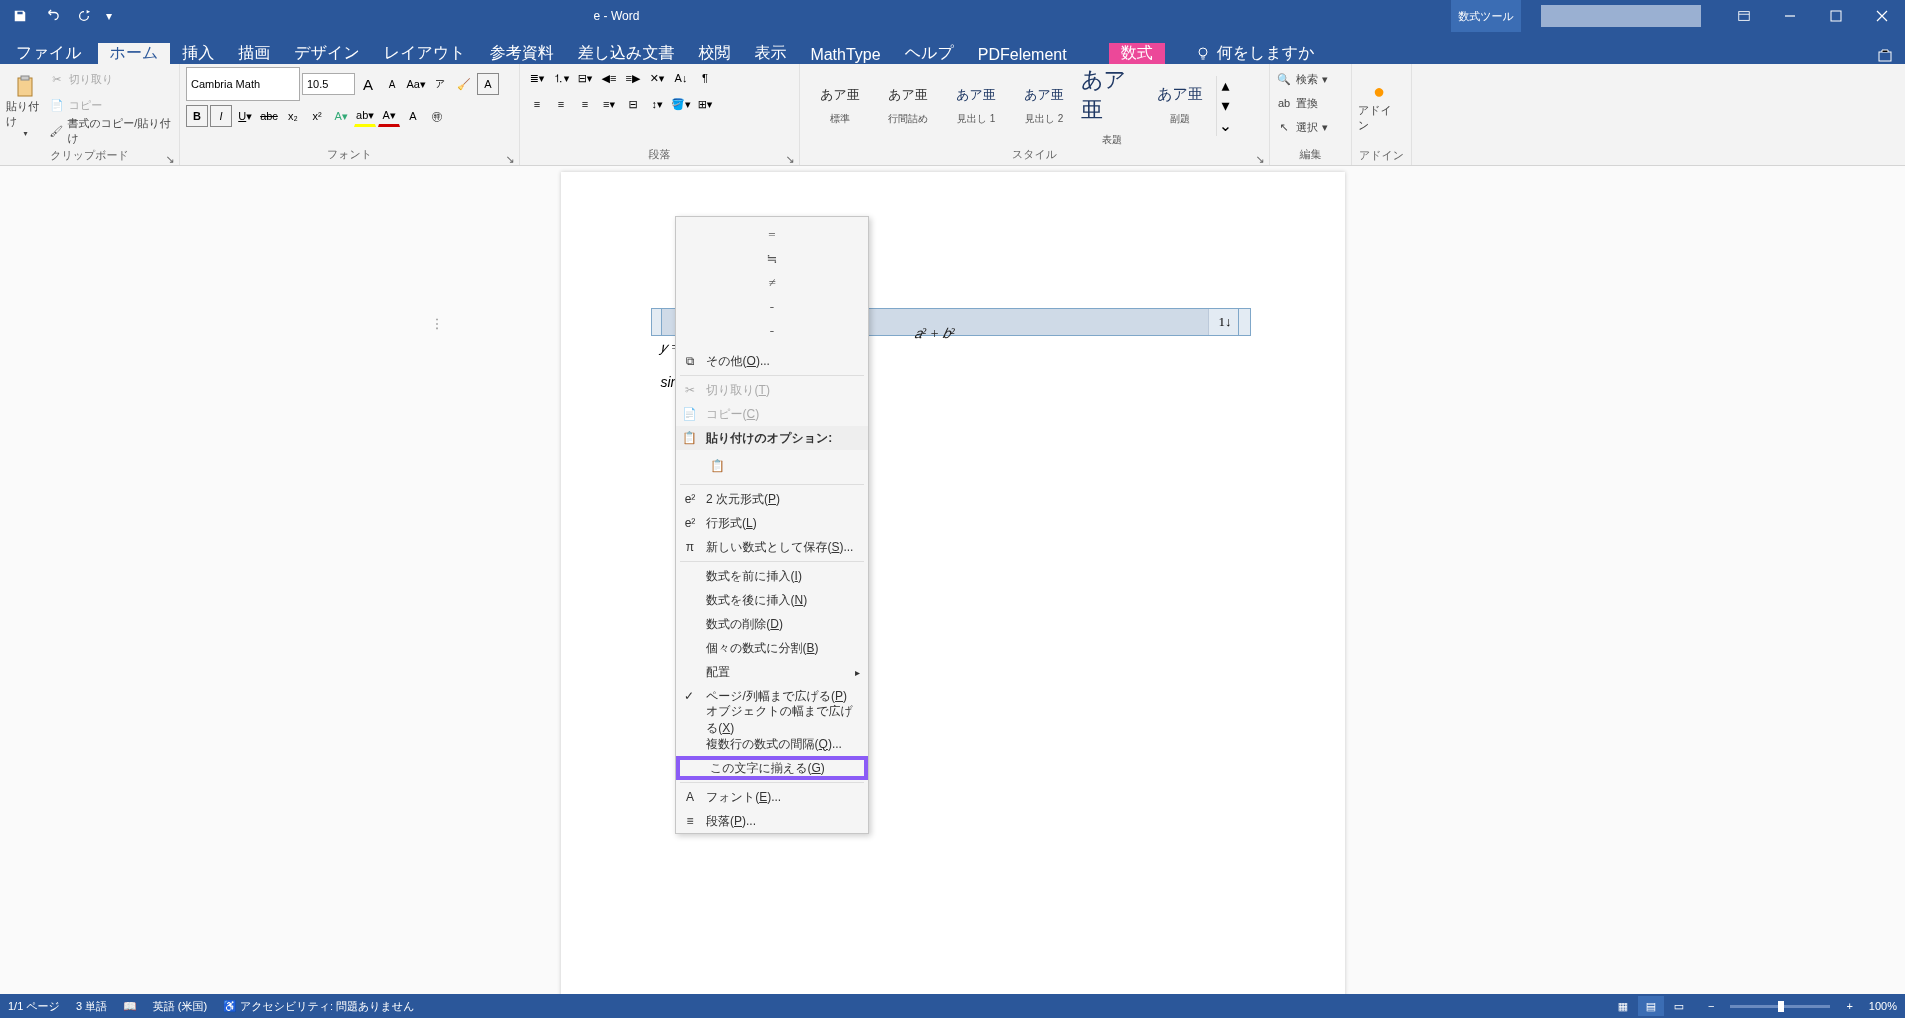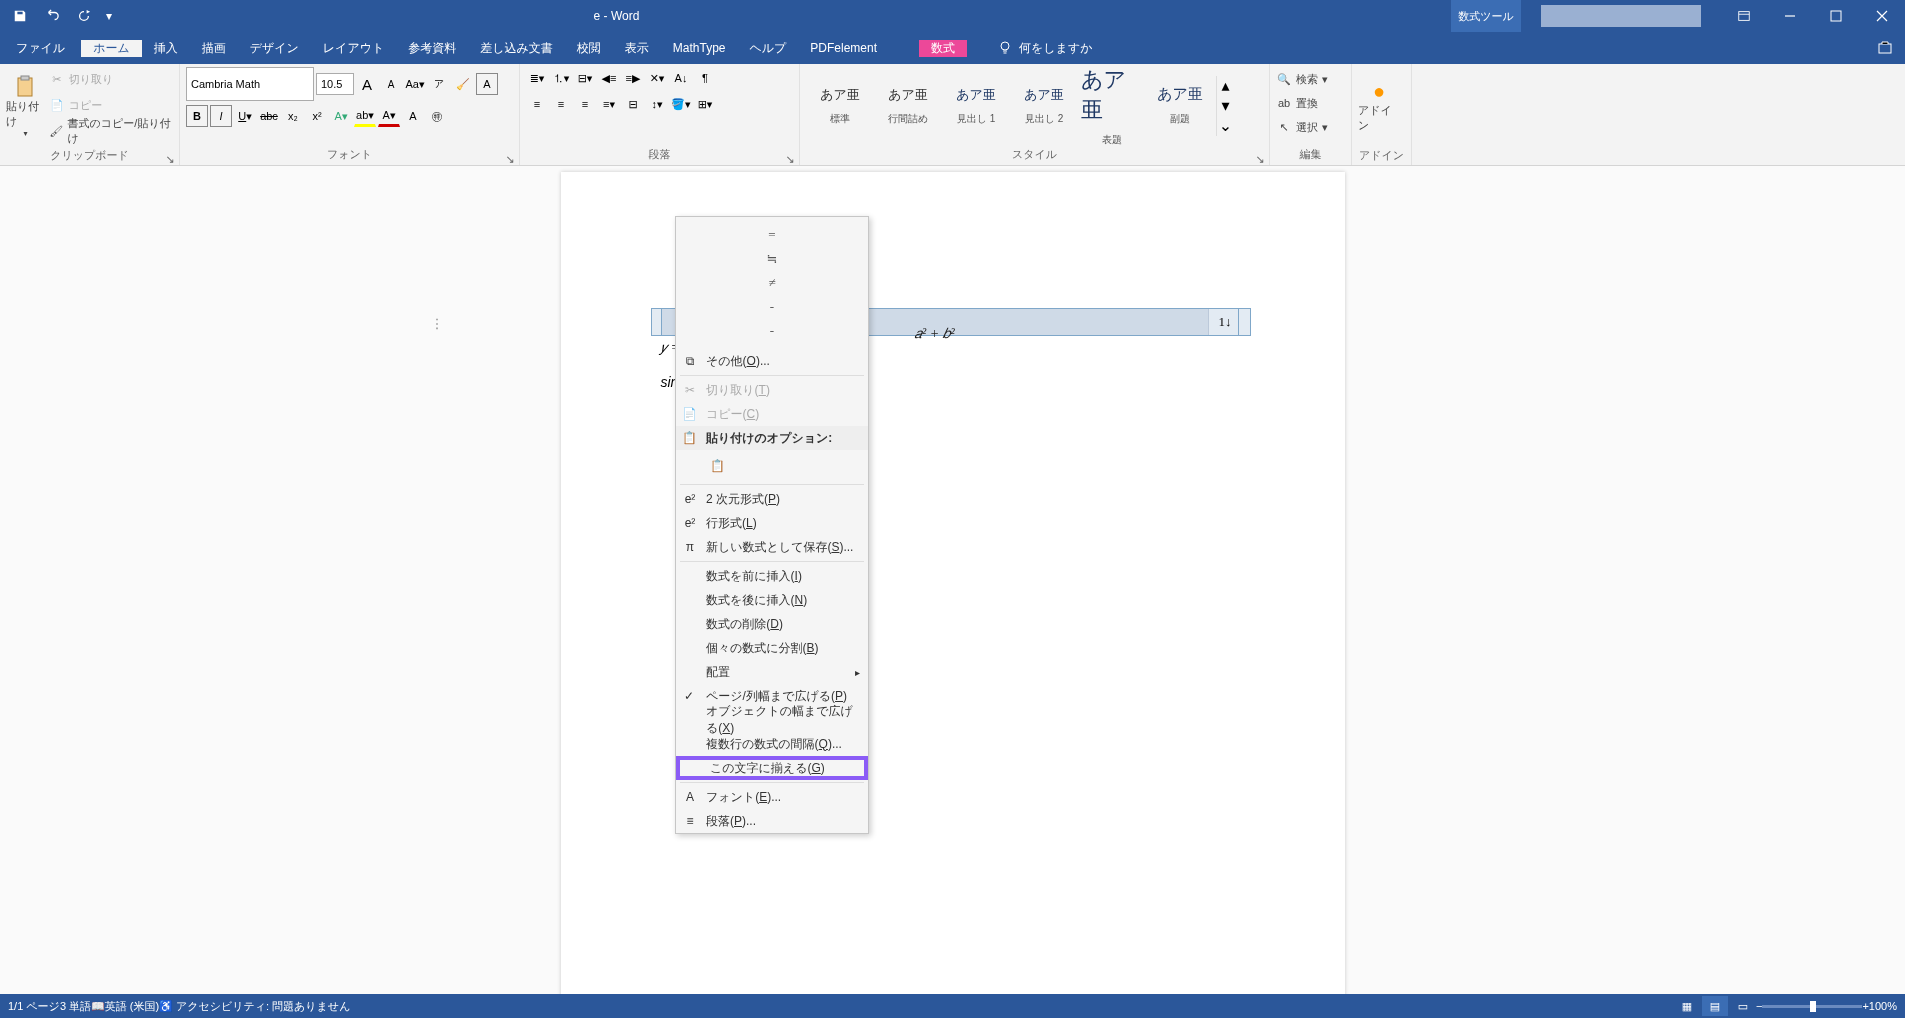--- a/index.html
+++ b/index.html
@@ -8,21 +8,21 @@
 .titlebar { height: 32px; background: #2b579a; display: flex; align-items: center; color: #fff; font-size: 12px; }
 .qat { display: flex; align-items: center; gap: 4px; padding: 0 6px; }
 .qat-btn { width: 28px; height: 28px; display: flex; align-items: center; justify-content: center; color: #fff; }
 .qat-btn svg { width: 14px; height: 14px; }
 .title-center { flex: 1; text-align: center; }
 .context-tab-title { width: 70px; height: 32px; background: #3b6db4; display: flex; align-items: center; justify-content: center; color: #fff; font-size: 11px; margin-left: 340px; }
 .user-box { width: 160px; height: 22px; background: #9ab0d2; margin: 0 20px; }
 .win-btns { display: flex; }
 .win-btn { width: 46px; height: 32px; display: flex; align-items: center; justify-content: center; }
 
-.ribbon-tabs { height: 32px; background: #2b579a; display: flex; align-items: center; color: #fff; font-size: 12px; }
+.ribbon-tabs { height: 32px; background: #2b579a; display: flex; align-items: flex-end; color: #fff; font-size: 16px; }
 .rtab { padding: 0 12px; display: flex; align-items: center; cursor: pointer; }
 .rtab.file { padding: 0 16px; }
 .rtab.active { background: #f3f3f3; color: #2b579a; }
 .rtab.context { background: #ec4899; color: #fff; margin-left: 30px; }
 .tell-me { display: flex; align-items: center; gap: 6px; margin-left: 30px; }
 .tell-me svg { width: 16px; height: 16px; }
 .rtab-spacer { flex: 1; }
 .share-btn { width: 40px; display: flex; align-items: center; justify-content: center; }
 
 .ribbon { height: 102px; background: #f3f3f3; border-bottom: 1px solid #d4d4d4; display: flex; }
@@ -31,22 +31,22 @@
 .rgroup-label { height: 18px; font-size: 11px; color: #666; text-align: center; position: relative; }
 .rgroup-launcher { position: absolute; right: 4px; bottom: 2px; width: 10px; height: 10px; }
 
 .big-btn { display: flex; flex-direction: column; align-items: center; justify-content: center; width: 42px; height: 78px; font-size: 11px; color: #444; }
 .big-btn svg { width: 24px; height: 24px; }
 .small-row { display: flex; align-items: center; height: 24px; gap: 4px; font-size: 11px; color: #444; }
 .small-row.disabled { color: #aaa; }
 .sm-icon { width: 16px; height: 16px; display: inline-flex; align-items: center; justify-content: center; }
 .vstack { display: flex; flex-direction: column; gap: 2px; }
 
-.font-box { width: 128px; height: 22px; border: 1px solid #ababab; background: #fff; font-size: 11px; padding: 16px 4px; display: flex; align-items: center; }
-.size-box { width: 38px; height: 22px; border: 1px solid #ababab; background: #fff; font-size: 11px; padding: 0 4px; display: flex; align-items: center; }
+.font-box { width: 114px; height: 22px; border: 1px solid #ababab; background: #fff; font-size: 11px; padding: 16px 4px; display: flex; align-items: center; }
+.size-box { width: 53px; height: 22px; border: 1px solid #ababab; background: #fff; font-size: 11px; padding: 0 4px; display: flex; align-items: center; }
 .btn-sq { width: 22px; height: 22px; display: flex; align-items: center; justify-content: center; border: 1px solid transparent; font-size: 11px; }
 .btn-sq.boxed { border: 1px solid #888; }
 
 .styles-gallery { display: flex; gap: 4px; align-items: center; padding: 2px 8px; }
 .style-item { width: 64px; height: 60px; border: 1px solid transparent; display: flex; flex-direction: column; align-items: center; justify-content: center; }
 .style-sample { font-size: 13px; color: #333; }
 .style-sample.blue { color: #1f3864; }
 .style-sample.big { font-size: 22px; color: #1f3864; font-weight: 300; }
 .style-sample.mid { font-size: 15px; color: #1f3864; }
 .style-name { font-size: 10px; color: #555; margin-top: 8px; }
@@ -77,21 +77,21 @@
 .cm-item.flyout::after { content: "▸"; position: absolute; right: 8px; font-size: 10px; }
 .cm-item.checked::before { content: "✓"; position: absolute; left: 8px; }
 .cm-icon { position: absolute; left: 6px; width: 16px; height: 16px; display: flex; align-items: center; justify-content: center; }
 .cm-header { height: 24px; padding: 0 8px 0 30px; display: flex; align-items: center; font-weight: bold; background: #eee; position: relative; }
 .cm-paste-opt { height: 32px; padding-left: 30px; display: flex; align-items: center; }
 .cm-paste-btn { width: 24px; height: 24px; border: 1px solid transparent; display: flex; align-items: center; justify-content: center; }
 .cm-sep { height: 1px; background: #ddd; margin: 2px 4px; }
 .cm-highlight { border: 4px solid #8b5cf6; }
 .u { text-decoration: underline; }
 
-.statusbar { position: absolute; bottom: 0; left: 0; right: 0; height: 24px; background: #2b579a; color: #fff; font-size: 11px; display: flex; align-items: center; padding: 0 8px; gap: 0; }
+.statusbar { position: absolute; bottom: 0; left: 0; right: 0; height: 24px; background: #2b579a; color: #fff; font-size: 11px; display: flex; align-items: center; padding: 0 8px; gap: 16px; }
 .sb-spacer { flex: 1; }
 .sb-views { display: flex; gap: 2px; }
 .sb-view { width: 26px; height: 20px; display: flex; align-items: center; justify-content: center; border: 1px solid transparent; }
 .sb-view.active { background: #3b6db4; }
 .zoom-slider { width: 100px; height: 3px; background: #6a8bc0; position: relative; }
 .zoom-thumb { position: absolute; left: 48px; top: -4px; width: 6px; height: 11px; background: #fff; }
 .collapse-ribbon { position: absolute; right: 8px; bottom: 2px; font-size: 11px; color: #666; }
 </style>
 </head>
 <body>

